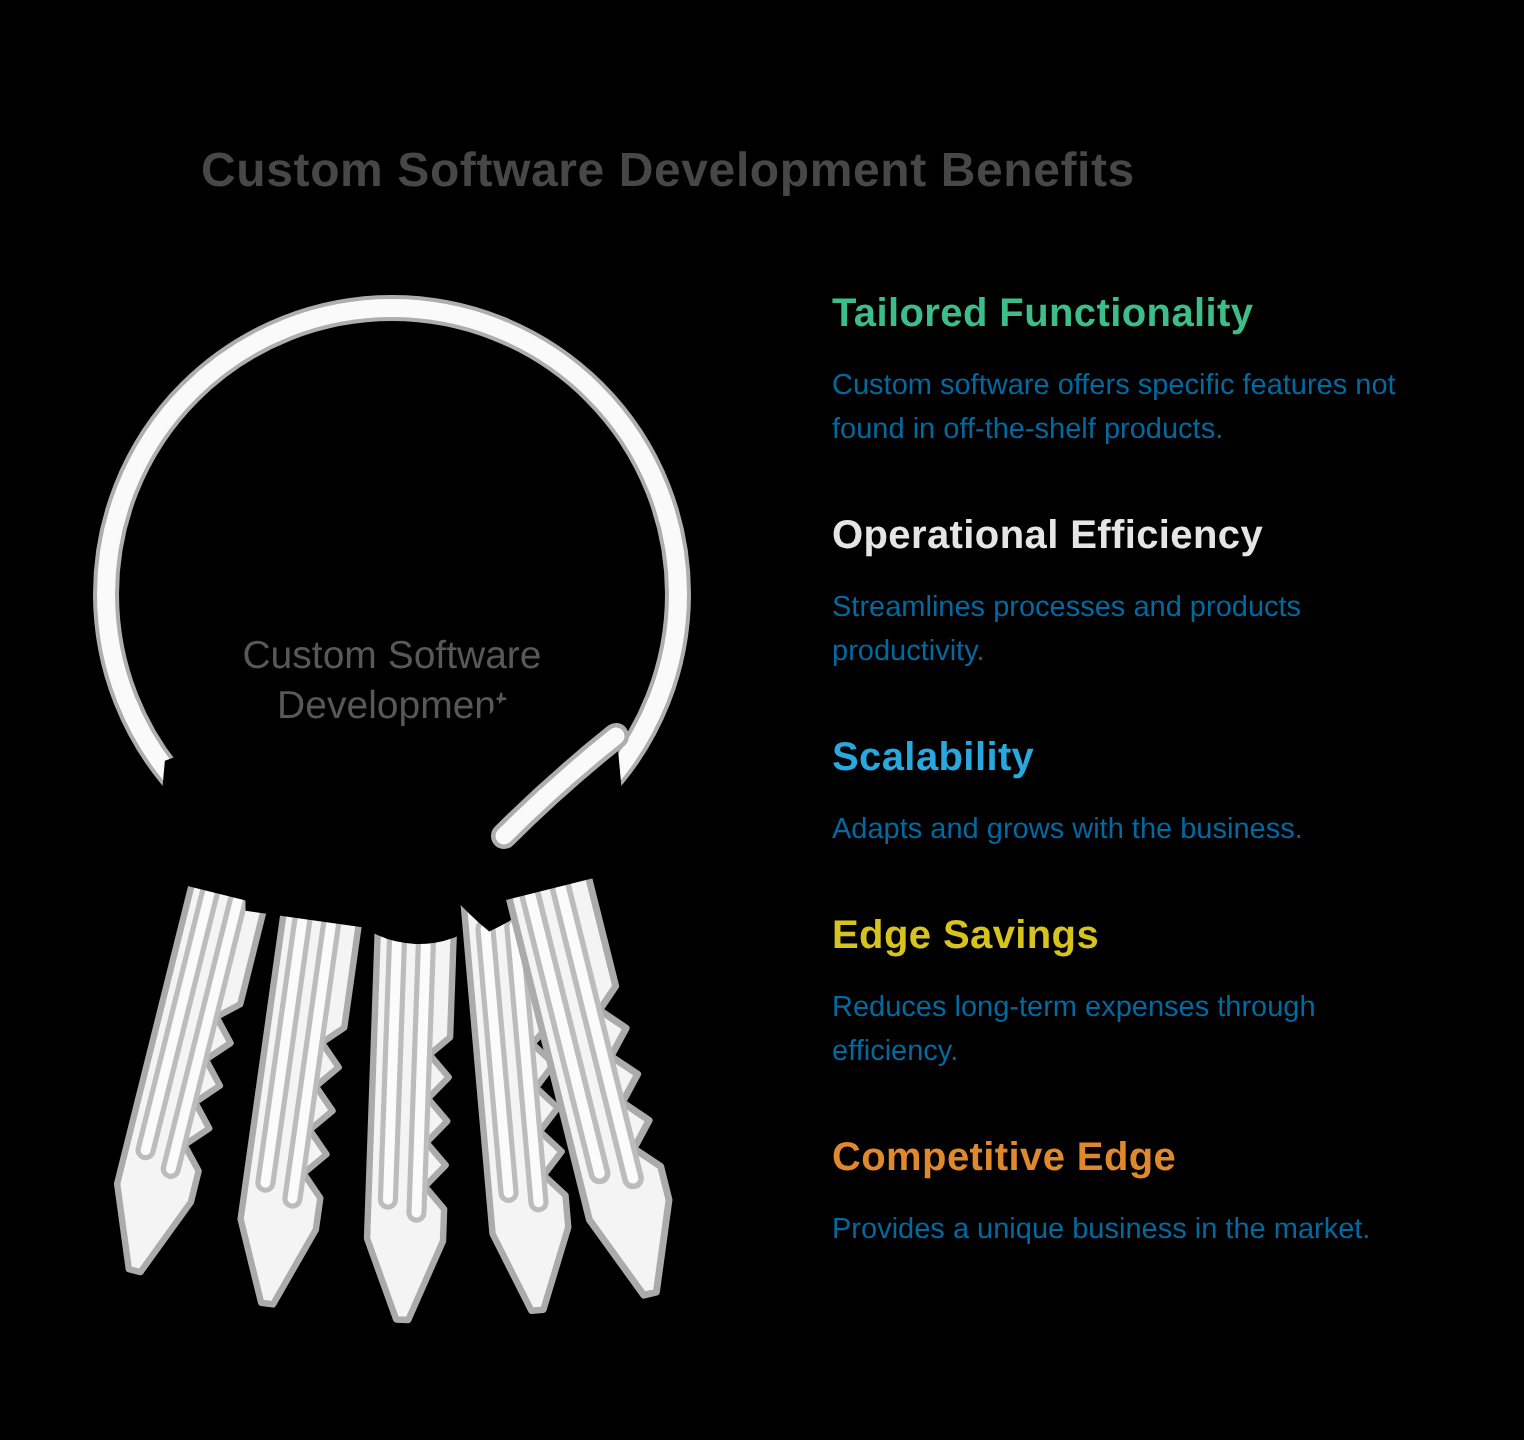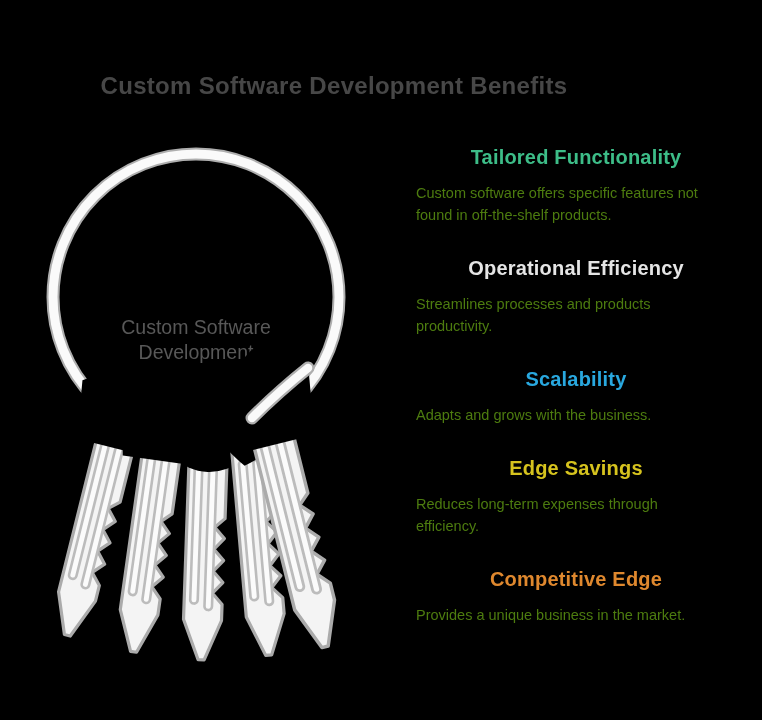--- a/index.html
+++ b/index.html
@@ -58,26 +58,25 @@
   }
   .benefit {
     margin-bottom: 30px;
   }
   .benefit-heading {
     font-size: 20px;
     font-weight: bold;
     line-height: 24px;
     margin: 0 0 13px 0;
     letter-spacing: 0.2px;
-    text-align: center;
   }
   .benefit-description {
     font-size: 14.5px;
     line-height: 22px;
-    color: #4d7c0f;
+    color: #0369a1;
     margin: 0;
     width: 306px;
   }
 </style>
 </head>
 <body>
 
 <div class="stage">
 
   <div class="page-title">Custom Software Development Benefits</div>

